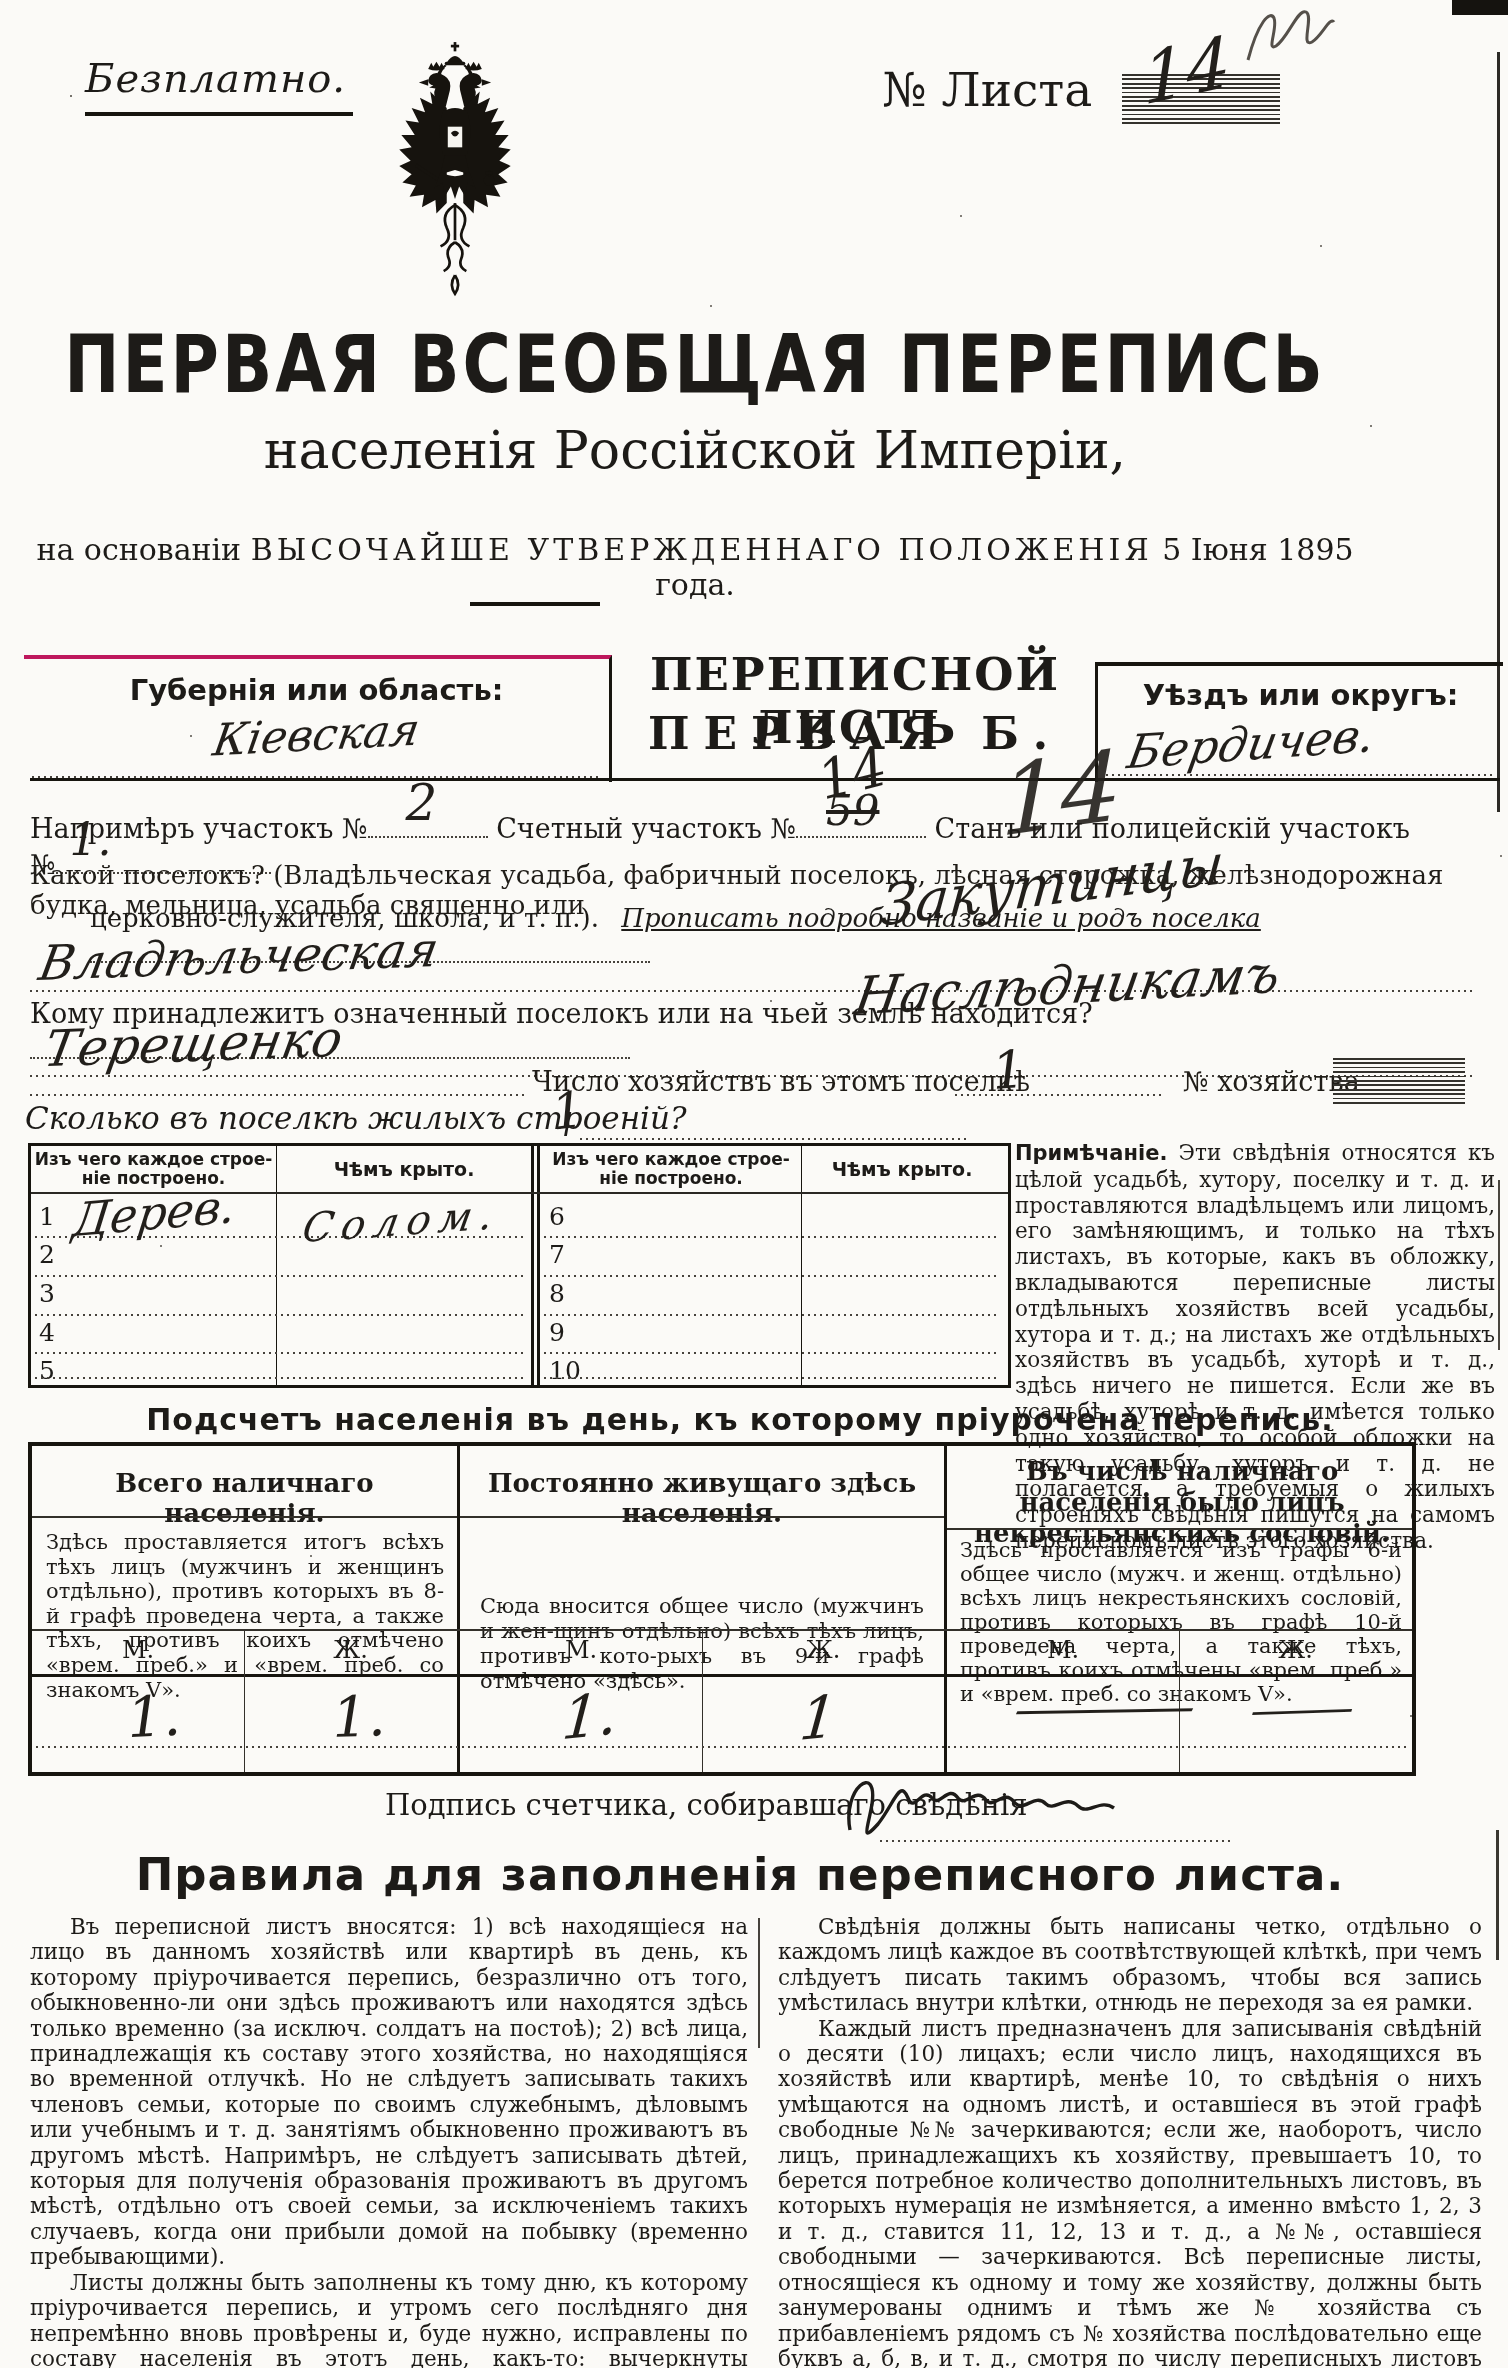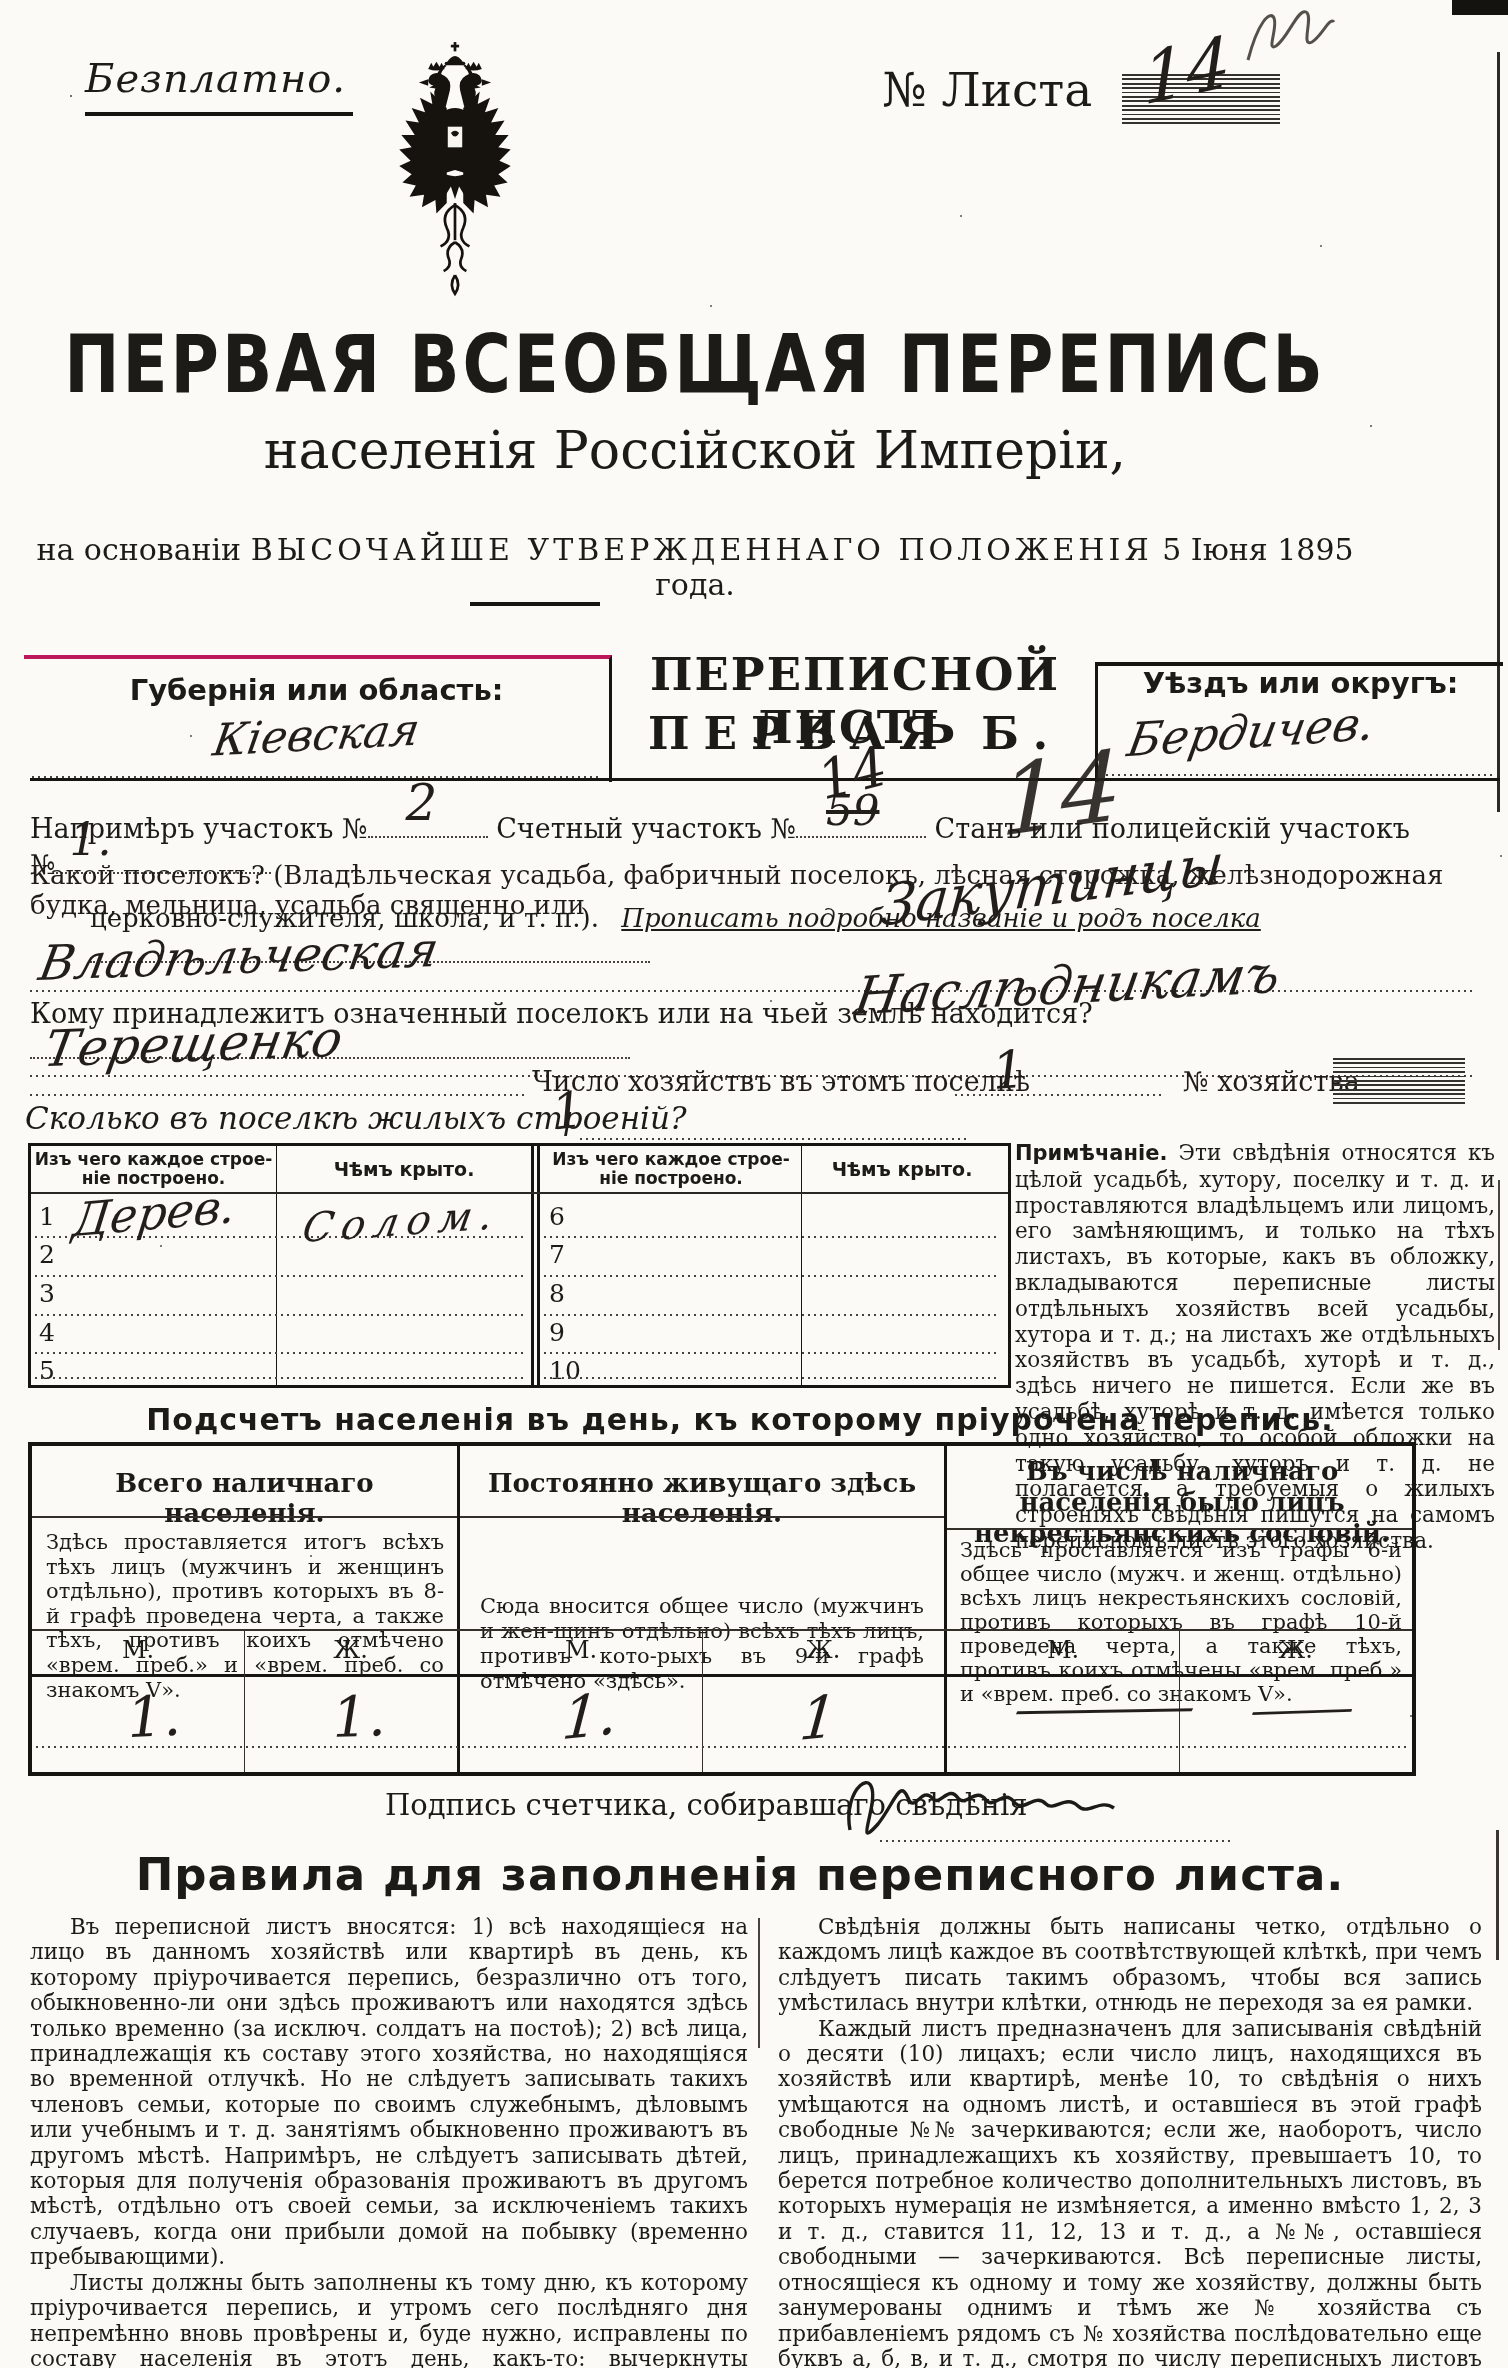--- a/index.html
+++ b/index.html
@@ -93,21 +93,21 @@
   <div class="a rule" style="left:470px;top:602px;width:130px;height:4px;"></div>
 
   <div class="a" style="left:24px;top:655px;width:585px;height:123px;border-top:4px solid #be185d;border-right:3px solid #17150f;">
     <div class="ctr bt" style="margin-top:14px;font-size:29px;">Губернія или область:</div>
     <div class="hw ctr" style="font-size:44px;margin-top:2px;transform:rotate(-3deg) skewX(-12deg);">Кіевская</div>
     <div class="dot" style="position:absolute;left:8px;right:8px;bottom:4px;"></div>
   </div>
   <div class="a ctr" style="left:620px;top:648px;width:470px;font-size:45px;font-weight:bold;letter-spacing:2px;">ПЕРЕПИСНОЙ ЛИСТЪ</div>
   <div class="a ctr" style="left:620px;top:708px;width:470px;font-size:44px;font-weight:bold;letter-spacing:14px;">ПЕРВАЯ Б.</div>
   <div class="a" style="left:1095px;top:662px;width:405px;height:116px;border-top:4px solid #17150f;border-left:3px solid #17150f;">
-    <div class="ctr bt" style="font-size:29px;">Уѣздъ или округъ:</div>
+    <div class="ctr bt" style="margin-top:12px;font-size:29px;">Уѣздъ или округъ:</div>
     <div class="hw" style="font-size:46px;margin:0 0 0 30px;transform:rotate(-4deg) skewX(-14deg);">Бердичев.</div>
     <div class="dot" style="position:absolute;left:8px;right:8px;bottom:6px;"></div>
   </div>
   <div class="a rule" style="left:30px;top:778px;width:1470px;height:3px;"></div>
   <div class="a hw" style="left:1000px;top:738px;font-size:96px;transform:rotate(-8deg) skewX(-8deg);opacity:.9;">14</div>
 
   <div class="a" style="left:30px;top:808px;width:1400px;font-size:27px;">
     <span>Напримѣръ участокъ №</span><span class="fill" style="width:120px;"><span class="hw" style="position:absolute;left:38px;top:-34px;font-size:50px;">2</span></span>
     <span>Счетный участокъ №</span><span class="fill" style="width:130px;"><span class="hw" style="position:absolute;left:30px;top:-22px;font-size:42px;text-decoration:line-through;">59</span><span class="hw" style="position:absolute;left:22px;top:-66px;font-size:54px;transform:rotate(-14deg);">14</span></span>
     <span>Станъ или полицейскій участокъ №</span><span class="fill" style="width:215px;"><span class="hw" style="position:absolute;left:14px;top:-30px;font-size:44px;">1.</span></span>

